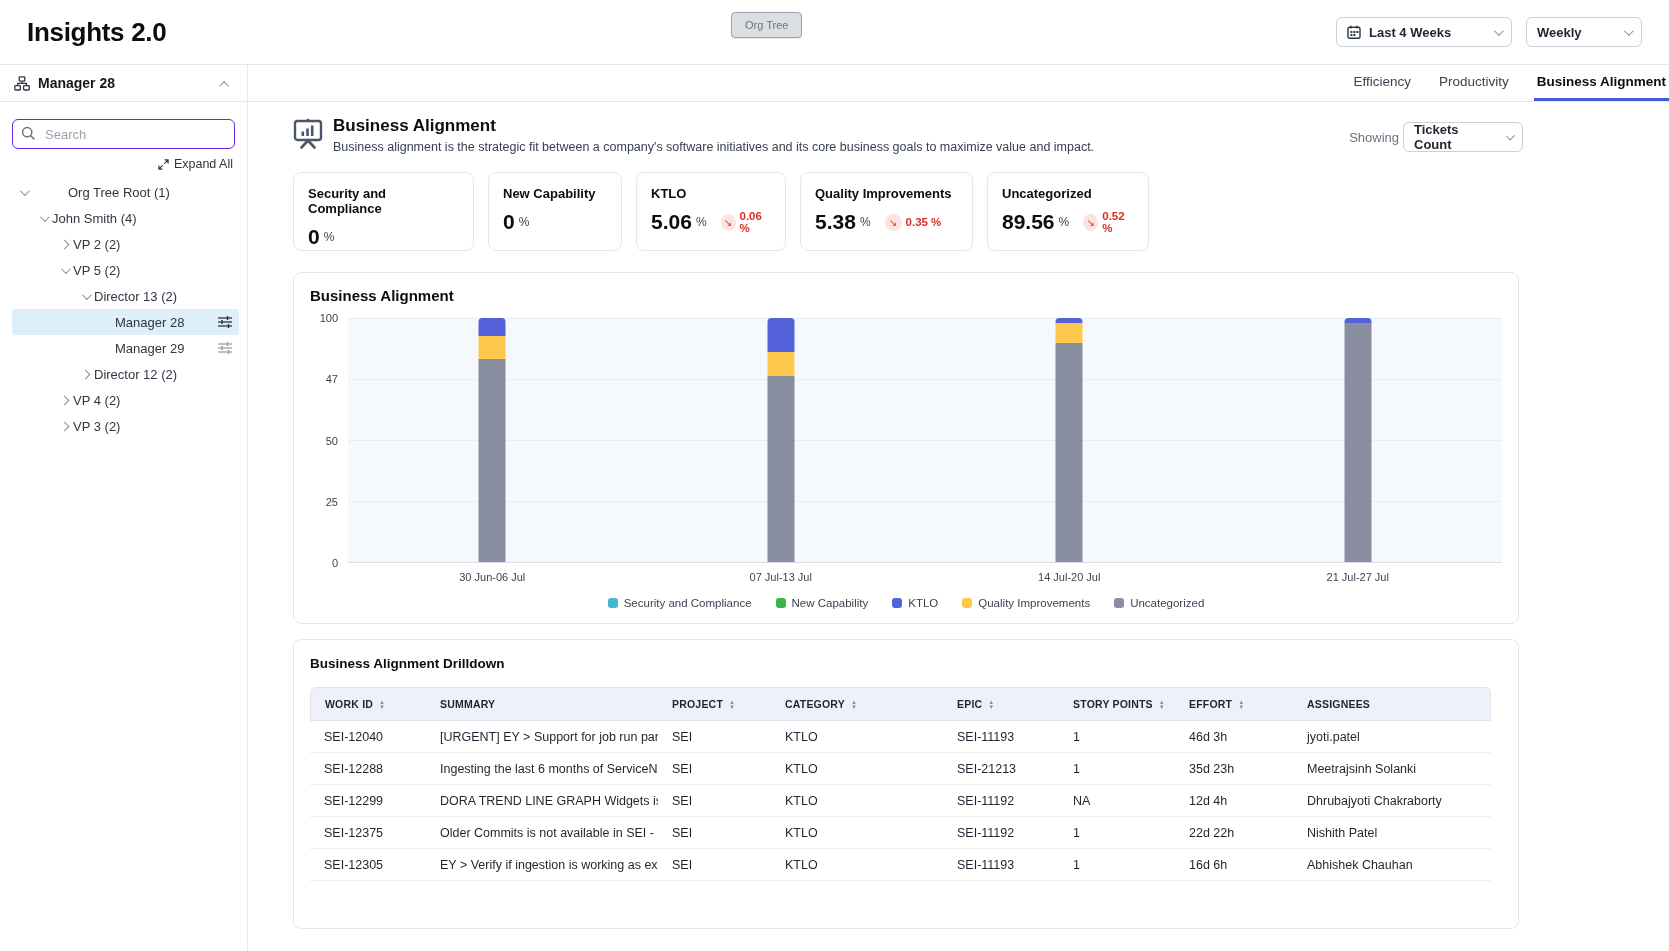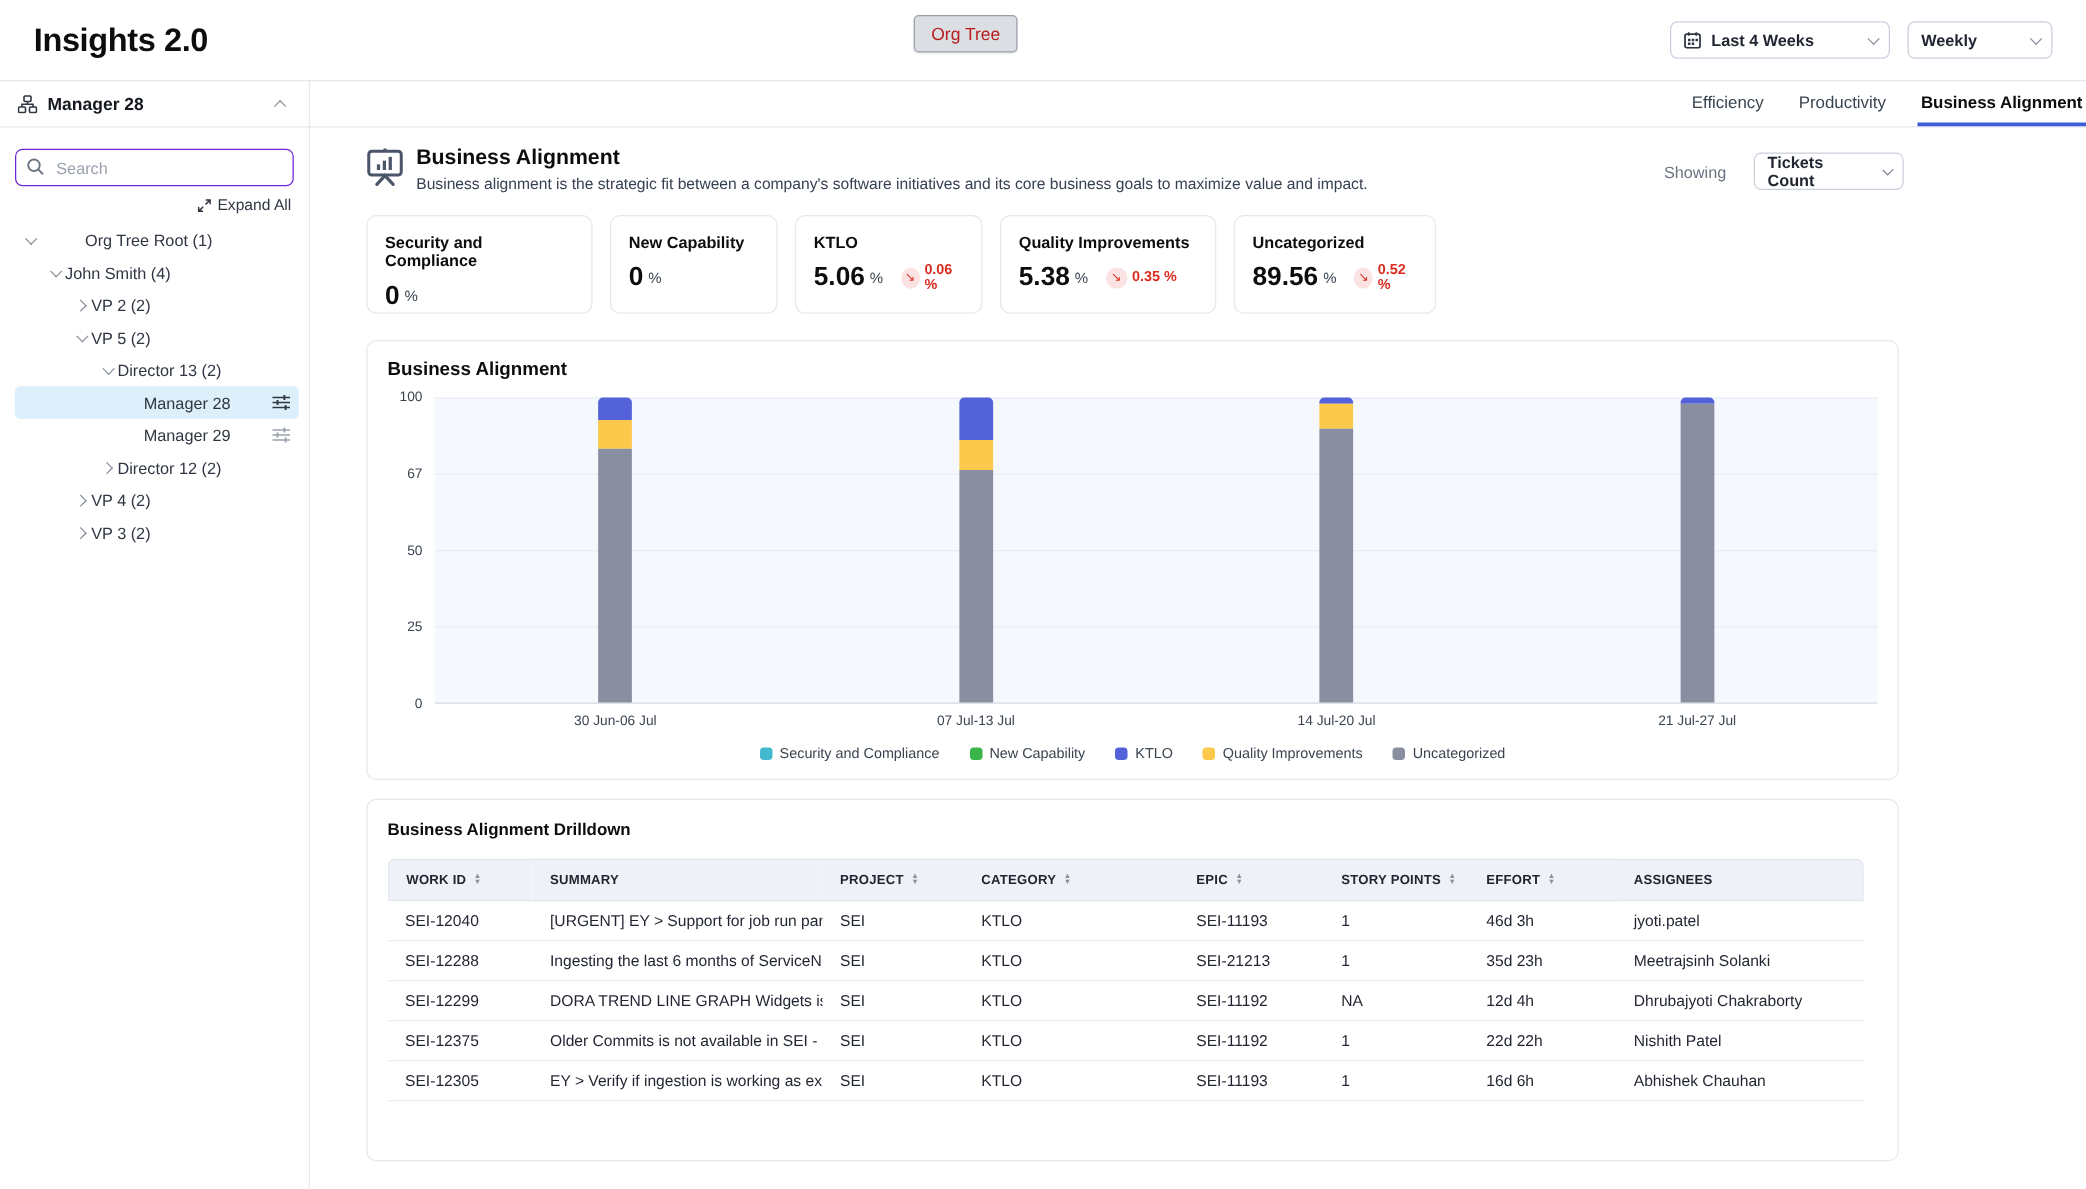--- a/index.html
+++ b/index.html
@@ -7,21 +7,21 @@
     font-family:"Liberation Sans","DejaVu Sans",sans-serif; color:#1f2430; }
   .app { width:1669px; height:951px; display:flex; flex-direction:column; }
 
   
   .crumbbar { padding:8px 0 0 27px; font-size:12.5px; }
   .crumbbar a { color:#2563eb; text-decoration:none; cursor:pointer; }
   .crumb-sep { color:#9aa1ad; margin:0 8px; font-size:12px; }
   .pagehead { position:relative; height:64px; padding:0 27px; display:flex; align-items:center; }
   .page-title { font-size:26px; font-weight:700; color:#0b0d0e; letter-spacing:-0.3px; }
   .orgtree-btn { position:absolute; left:731px; top:12px; background:#dbdee3; border:1px solid #9ba1ab;
-    border-radius:4px; padding:6px 13px; font-size:14px; color:#b91c1c; cursor:pointer;
+    border-radius:4px; padding:6px 13px; font-size:11px; color:#737373; cursor:pointer;
     box-shadow:0 1px 1px rgba(0,0,0,.08); }
   .head-right { margin-left:auto; display:flex; gap:14px; }
   .dropdown { height:30px; background:#fff; border:1px solid #c9d0da; border-radius:6px;
     display:flex; align-items:center; gap:8px; padding:0 10px; font-size:13px; font-weight:600;
     color:#1f2430; cursor:pointer; }
   .dd-range { width:176px; } .dd-week { width:116px; }
   .chev { display:inline-block; width:7px; height:7px; border-right:1.6px solid #868d99;
     border-bottom:1.6px solid #868d99; }
   .chev.down { transform:rotate(45deg) translateY(-2px); }
   .chev.right { transform:rotate(-45deg); }
@@ -57,21 +57,21 @@
     padding-left:397px; gap:22px; flex:none;justify-content:flex-end; }
   .tab { display:flex; align-items:center; font-size:13.5px; color:#3a4450; cursor:pointer;
     padding:0 3px; border-bottom:3px solid transparent; }
   .tab.active { color:#0b0d0e; font-weight:700; border-bottom-color:#3e5dd8; }
   .scrollarea { flex:1; overflow:hidden; padding:8px 146px 0 45px; }
 
   .section-head { display:flex; align-items:flex-start; margin-top:6px; }
   .sec-icon { width:30px; height:32px; margin-right:10px; margin-top:2px; flex:none; }
   .sec-title { font-size:17px; font-weight:700; color:#0b0d0e; }
   .sec-desc { font-size:12.5px; color:#374151; margin-top:4px; }
-  .showing { margin-left:auto; display:flex; align-items:center; gap:22px; margin-top:6px; }
+  .showing { margin-left:auto; display:flex; align-items:center; gap:4px; margin-top:6px; }
   .showing-label { font-size:13px; color:#6b7280; }
   .dd-showing { width:120px; font-weight:600; }
 
   .cards { display:flex; gap:14px; margin-top:18px; }
   .mcard { border:1px solid #e4e7ed; border-radius:8px; padding:13px 14px; background:#fff; height:79px; }
   .mc1{width:181px;} .mc2{width:134px;} .mc3{width:150px;} .mc4{width:173px;} .mc5{width:162px;}
   .mc-label { font-size:13px; font-weight:700; color:#0b0d0e; }
   .mc-valrow { display:flex; align-items:center; margin-top:9px; }
   .mc-value { font-size:21px; font-weight:700; color:#0b0d0e; }
   .mc-unit { font-size:12px; color:#3a4450; margin-left:4px; }
@@ -334,21 +334,21 @@
                 </span>
               </div>
           </div>
         </div>
 
         <div class="chart-card">
           <div class="chart-title">Business Alignment</div>
           <div class="chart-body">
             <div class="ygutter">
               <span class="yt0">100</span>
-              <span class="yt1">67</span>
+              <span class="yt1">47</span>
               <span class="yt2">50</span>
               <span class="yt3">25</span>
               <span class="yt4">0</span>
             </div>
             <div class="plot">
               <div class="gridline gl0"></div>
               <div class="gridline gl1"></div>
               <div class="gridline gl2"></div>
               <div class="gridline gl3"></div>
               <div class="bars-row">

